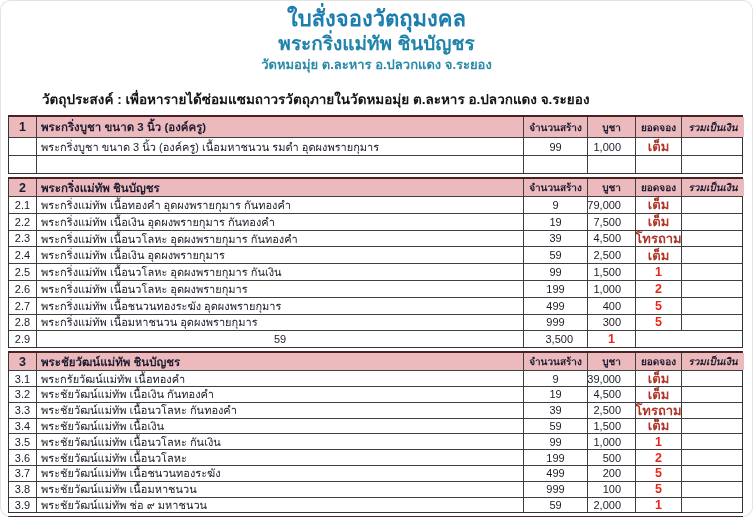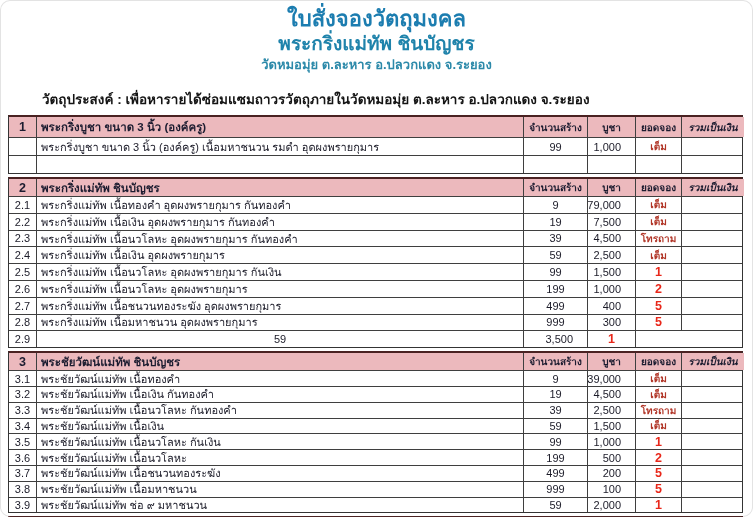--- a/index.html
+++ b/index.html
@@ -56,21 +56,21 @@
     font-size:10px;justify-content:center;padding:0;
   }
   
   .no-cell{justify-content:center;}
   .name-cell{padding-left:4px;justify-content:flex-start;}
   .made-cell{justify-content:center;}
   .price-cell{justify-content:flex-end;padding-right:14px;}
   .status-cell{justify-content:center;}
   .total-cell{justify-content:center;font-style:italic;}
   
-  .st-full,.st-call{color:#b13527;font-size:10px;font-weight:600;text-align:center;}
+  .st-full,.st-call{color:#b13527;font-size:13px;font-weight:600;text-align:center;}
   .st-count{color:#e8271a;font-size:12.5px;font-weight:bold;}
   
   .next-sliver{
     height:6px;background:#ecb9bd;
     border:1.5px solid #343434;border-top:2.5px solid #4a2222;
   }
 </style>
 </head>
 <body>
 
@@ -195,21 +195,21 @@
           <div class="row header-row">
             <div class="cell no-cell">3</div>
             <div class="cell name-cell">พระชัยวัฒน์แม่ทัพ ชินบัญชร</div>
             <div class="cell made-cell">จำนวนสร้าง</div>
             <div class="cell price-cell">บูชา</div>
             <div class="cell status-cell">ยอดจอง</div>
             <div class="cell total-cell">รวมเป็นเงิน</div>
           </div>
           <div class="row item-row">
             <div class="cell no-cell">3.1</div>
-            <div class="cell name-cell">พระชัยวัฒน์แม่ทัพ เนื้อทองคำ</div>
+            <div class="cell name-cell">พระกรัยวัฒน์แม่ทัพ เนื้อทองคำ</div>
             <div class="cell made-cell">9</div>
             <div class="cell price-cell">39,000</div>
             <div class="cell status-cell st-full">เต็ม</div>
             <div class="cell total-cell"></div>
           </div>
           <div class="row item-row">
             <div class="cell no-cell">3.2</div>
             <div class="cell name-cell">พระชัยวัฒน์แม่ทัพ เนื้อเงิน กันทองคำ</div>
             <div class="cell made-cell">19</div>
             <div class="cell price-cell">4,500</div>

